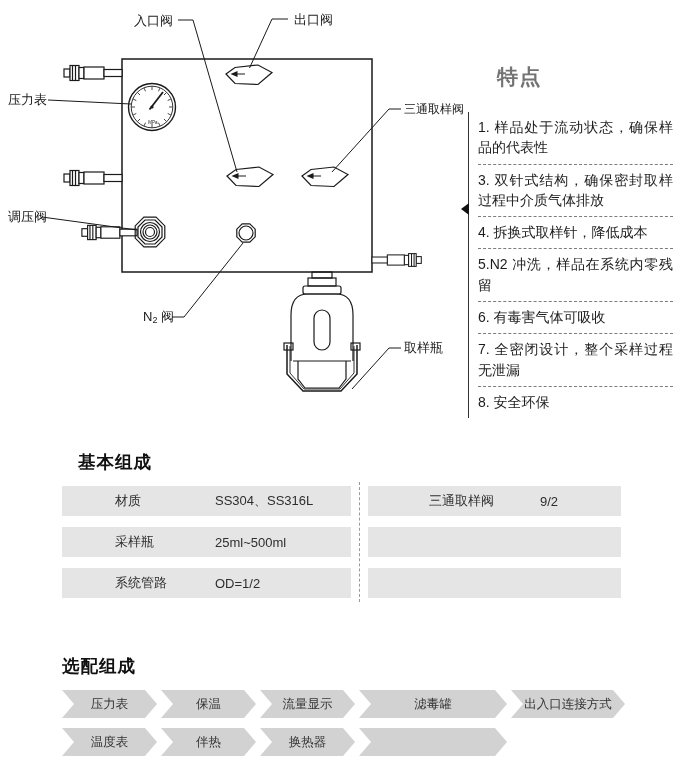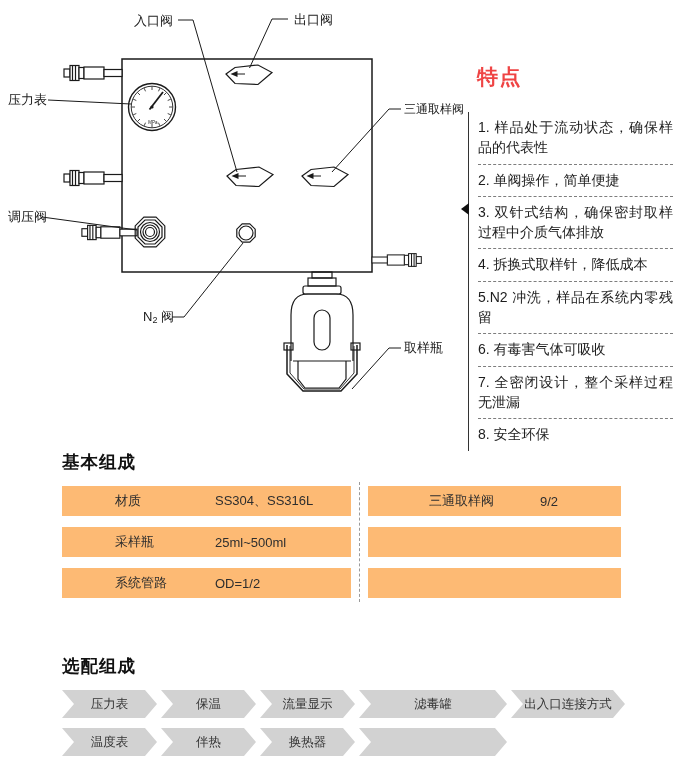--- a/index.html
+++ b/index.html
@@ -4,50 +4,50 @@
 <style>
   html,body { margin:0; padding:0; background:#fff; }
   .canvas {
     position:relative; width:680px; height:762px; background:#ffffff;
     font-family:Liberation Sans, sans-serif; overflow:hidden;
   }
   svg.diagram { position:absolute; left:0; top:0; }
 
   
   .features-title {
-    position:absolute; left:477px; top:63px;
-    font-size:21px; font-weight:bold; color:#ef4444; letter-spacing:1.5px;
+    position:absolute; left:497px; top:63px;
+    font-size:21px; font-weight:bold; color:#737373; letter-spacing:1.5px;
   }
   .features-list {
     position:absolute; left:468px; top:112px; width:205px;
     border-left:1.5px solid #333; padding-left:9px; box-sizing:border-box;
   }
   .feature-item {
     font-size:14px; line-height:1.45; color:#1d1d1d;
     padding:5px 0 6px 0; border-bottom:1px dashed #7d7d7d; text-align:justify;
   }
   .feature-item:last-child { border-bottom:none; }
   .pointer-triangle {
     position:absolute; left:-8px; top:91px; width:0; height:0;
     border-top:6px solid transparent; border-bottom:6px solid transparent;
     border-right:8px solid #111;
   }
 
   
   .section-title {
     position:absolute; font-size:17.5px; font-weight:bold; color:#111; letter-spacing:1px;
   }
-  .basic-title { left:62px; top:450px; }
+  .basic-title { left:78px; top:450px; }
   .optional-title { left:62px; top:654px; }
 
   
   .basic-left  { position:absolute; left:62px;  top:486px; }
   .basic-right { position:absolute; left:368px; top:486px; }
   .spec-row {
-    height:30px; background:#fdba74; margin-bottom:11px;
+    height:30px; background:#e5e5e5; margin-bottom:11px;
     display:flex; align-items:center; font-size:13px; color:#2e2e2e;
   }
   .basic-left  .spec-row { width:289px; }
   .basic-right .spec-row { width:253px; }
   .basic-left  .spec-label { margin-left:53px; width:100px; }
   .basic-right .spec-label { margin-left:61px; width:111px; }
   .col-divider {
     position:absolute; left:359px; top:482px; height:120px;
     border-left:1.5px dashed #9a9a9a;
   }
@@ -154,21 +154,20 @@
         <tspan>N</tspan><tspan font-size="9" dy="2">2</tspan><tspan dy="-2"> 阀</tspan>
       </text>
       <text x="404" y="352">取样瓶</text>
     </g>
   </svg>
 
   <div class="features-title">特点</div>
   <div class="features-list">
     <div class="pointer-triangle"></div>
     <div class="feature-item">1. 样品处于流动状态，确保样品的代表性</div>
-    <div class="feature-item">2. 单阀操作，简单便捷</div>
     <div class="feature-item">3. 双针式结构，确保密封取样过程中介质气体排放</div>
     <div class="feature-item">4. 拆换式取样针，降低成本</div>
     <div class="feature-item">5.N2 冲洗，样品在系统内零残留</div>
     <div class="feature-item">6. 有毒害气体可吸收</div>
     <div class="feature-item">7. 全密闭设计，整个采样过程无泄漏</div>
     <div class="feature-item">8. 安全环保</div>
   </div>
 
   <div class="section-title basic-title">基本组成</div>
 

